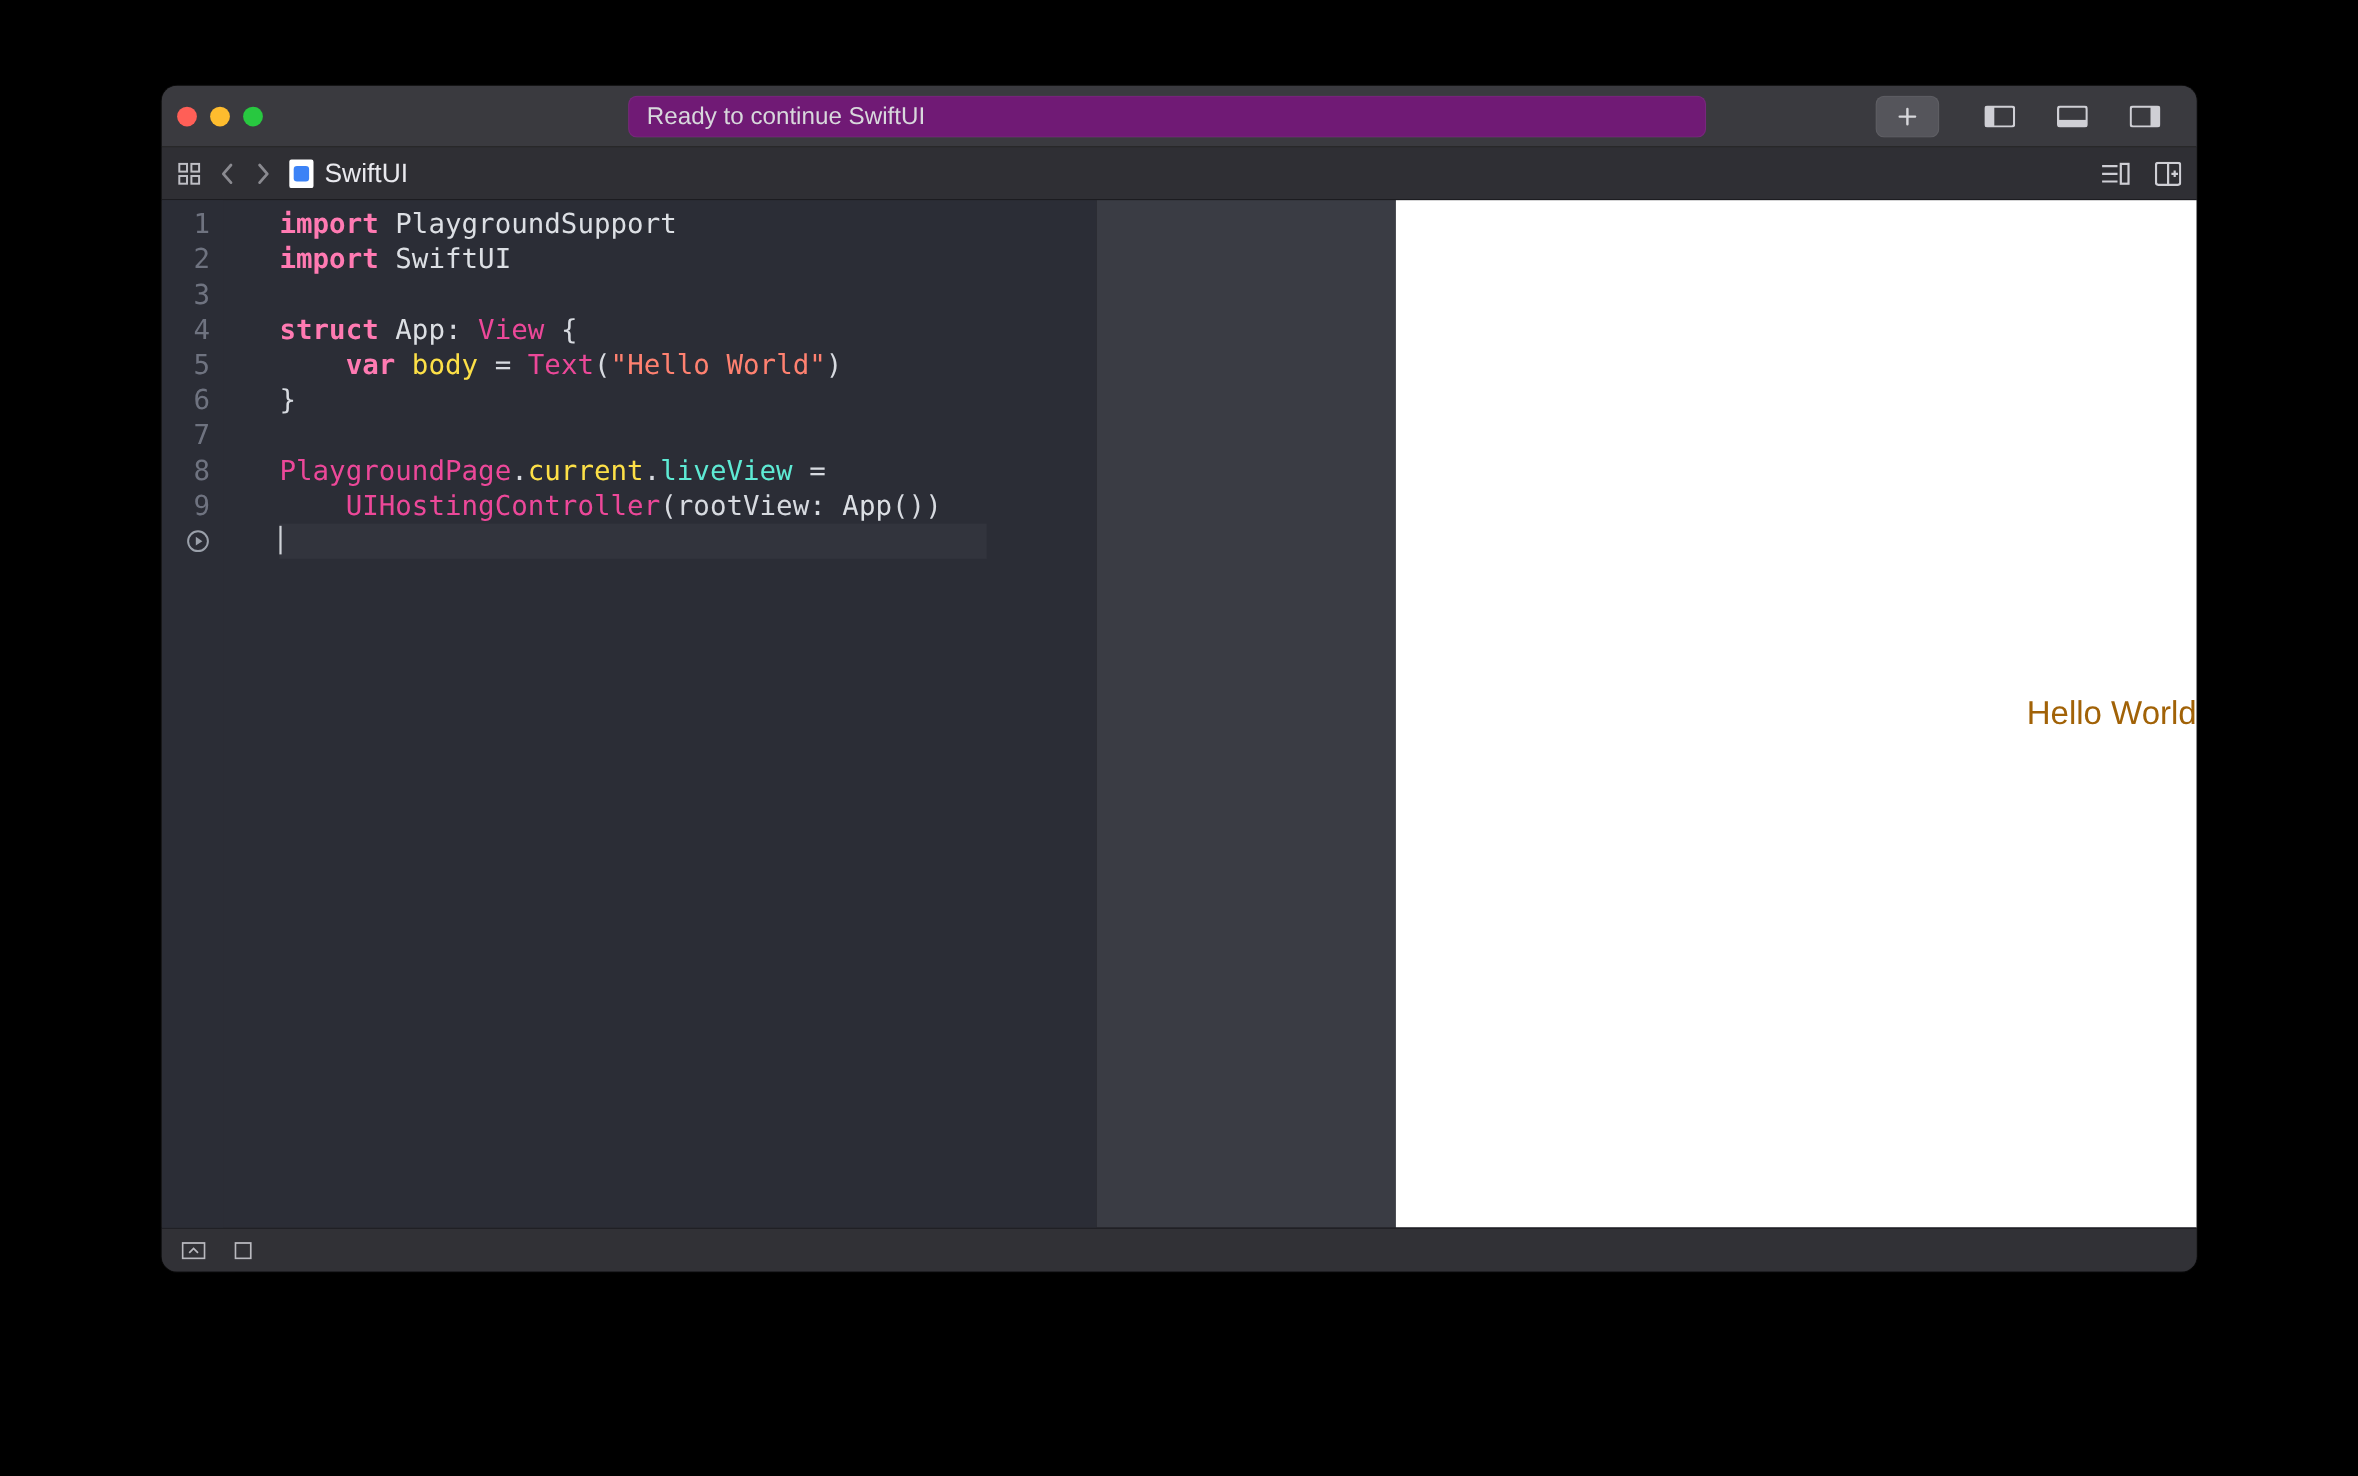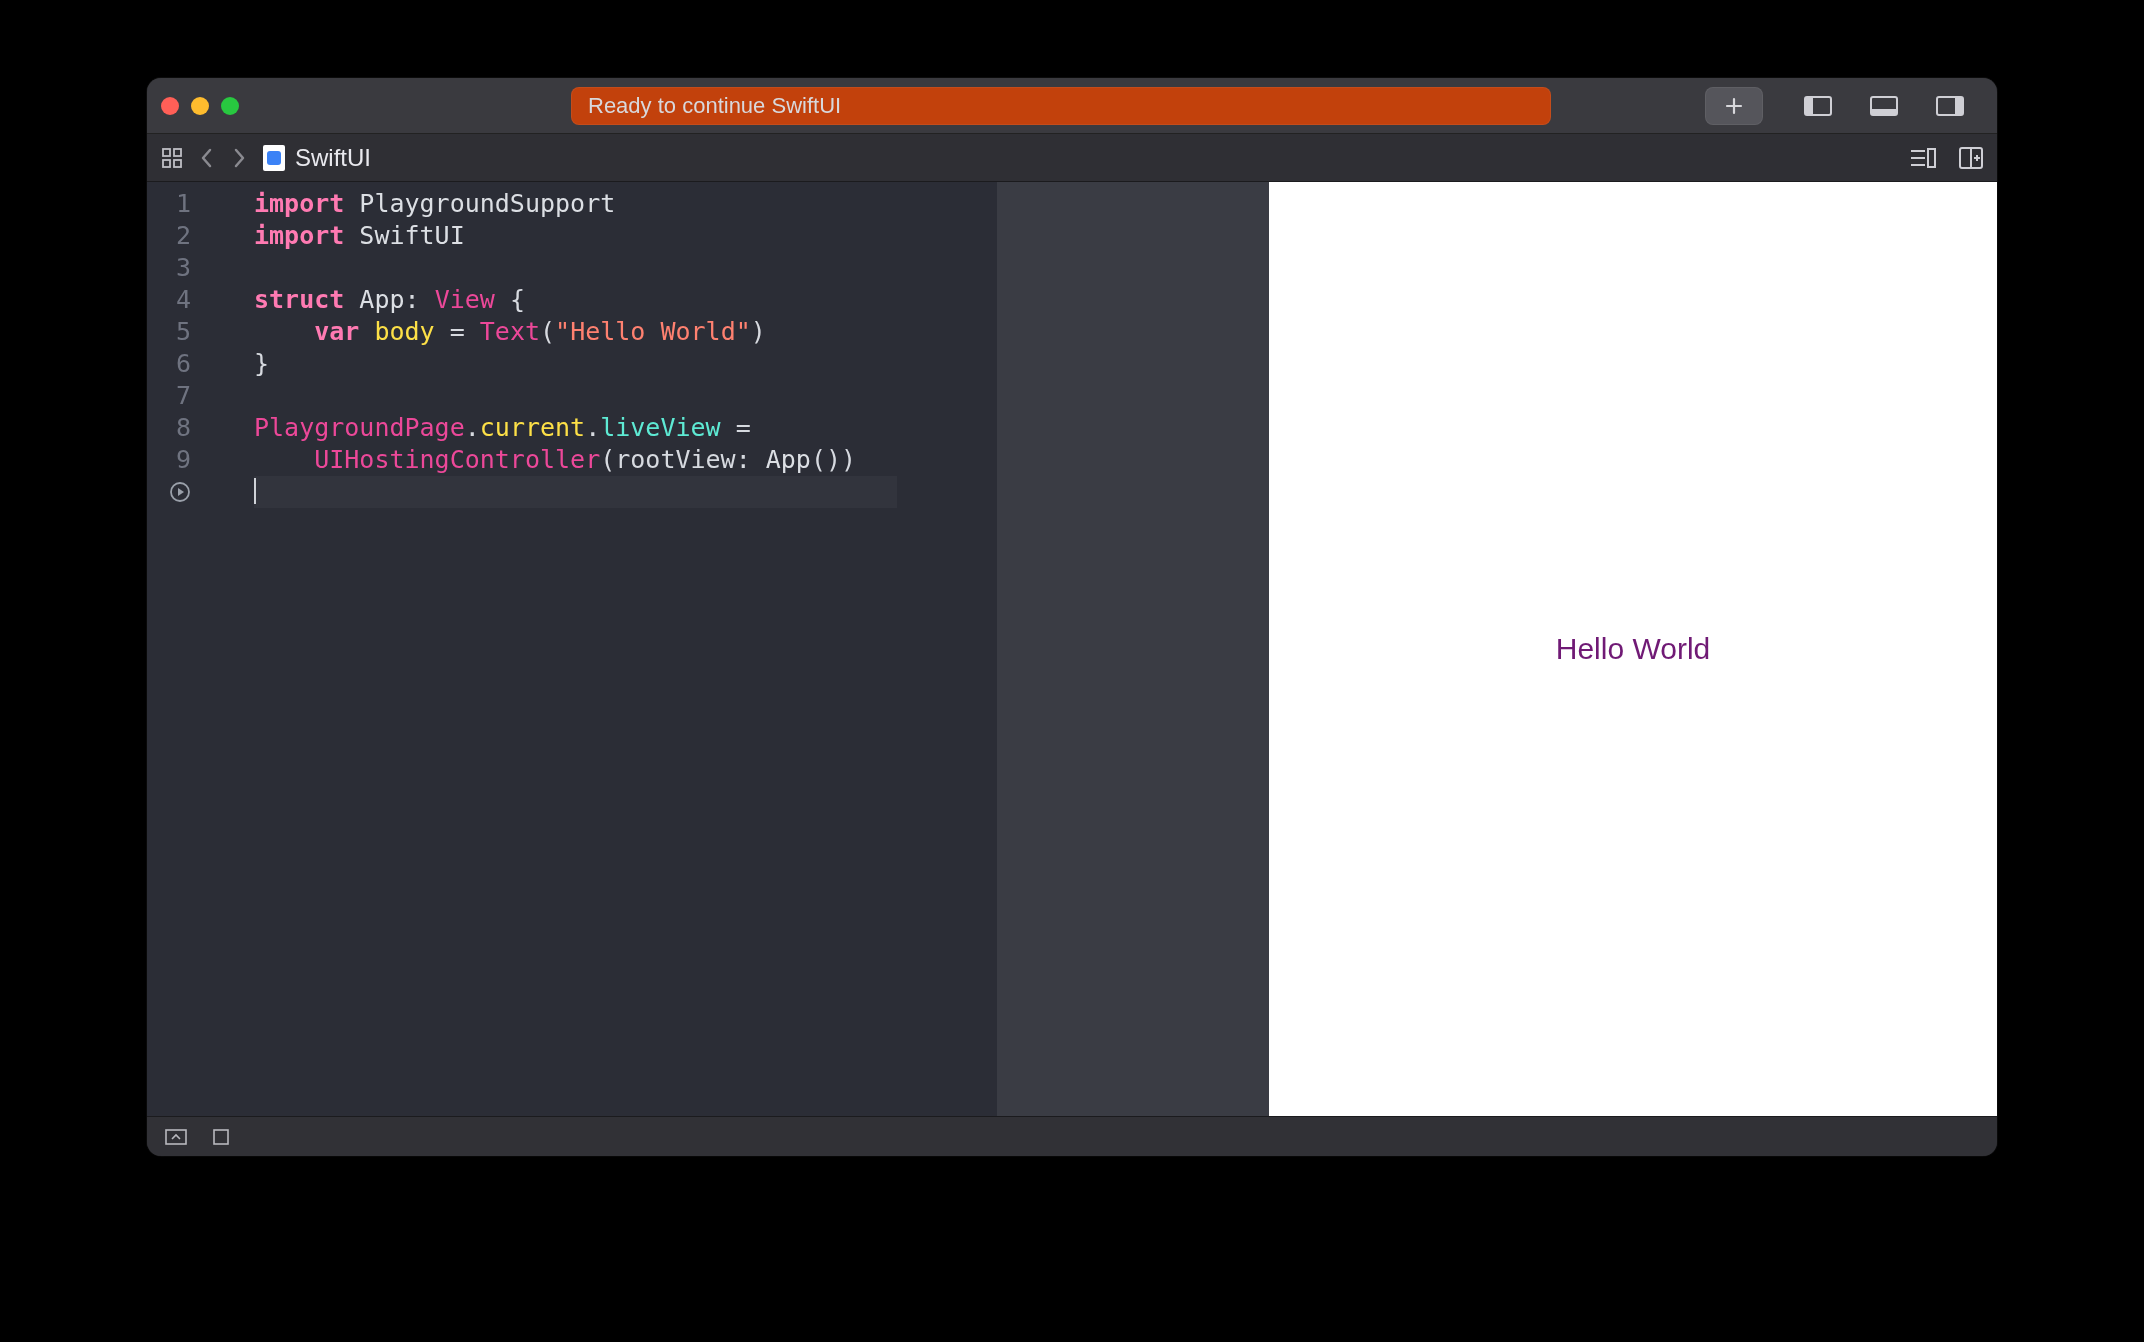--- a/index.html
+++ b/index.html
@@ -38,21 +38,21 @@
   .dot { width: 18px; height: 18px; border-radius: 50%; }
   .dot.red { background: #ff5f57; }
   .dot.yellow { background: #febc2e; }
   .dot.green { background: #28c840; }
 
   .status-field {
     flex: 0 0 auto;
     margin-left: 300px;
     width: 980px;
     height: 38px;
-    background: #c2410c;
+    background: #701a75;
     border-radius: 8px;
     display: flex;
     align-items: center;
     padding: 0 16px;
     color: #d8d8dc;
     font-size: 22px;
     border: 1px solid rgba(255,255,255,0.06);
   }
 
   .titlebar-spacer { flex: 1; }
@@ -146,22 +146,22 @@
 
   .midgap {
     flex:0 0 272px;
     background:#3a3c44;
   }
   .preview {
     flex:1;
     background:#ffffff;
     display:flex;
     align-items:center;
-    justify-content:center;
-    color:#701a75;
+    justify-content:flex-end;
+    color:#a16207;
     font-size:30px;
     font-family: -apple-system, "Helvetica Neue", sans-serif;
   }
 
   
   .bottombar {
     height: 40px;
     background: #313136;
     border-top: 1px solid #1b1b1e;
     display:flex;

